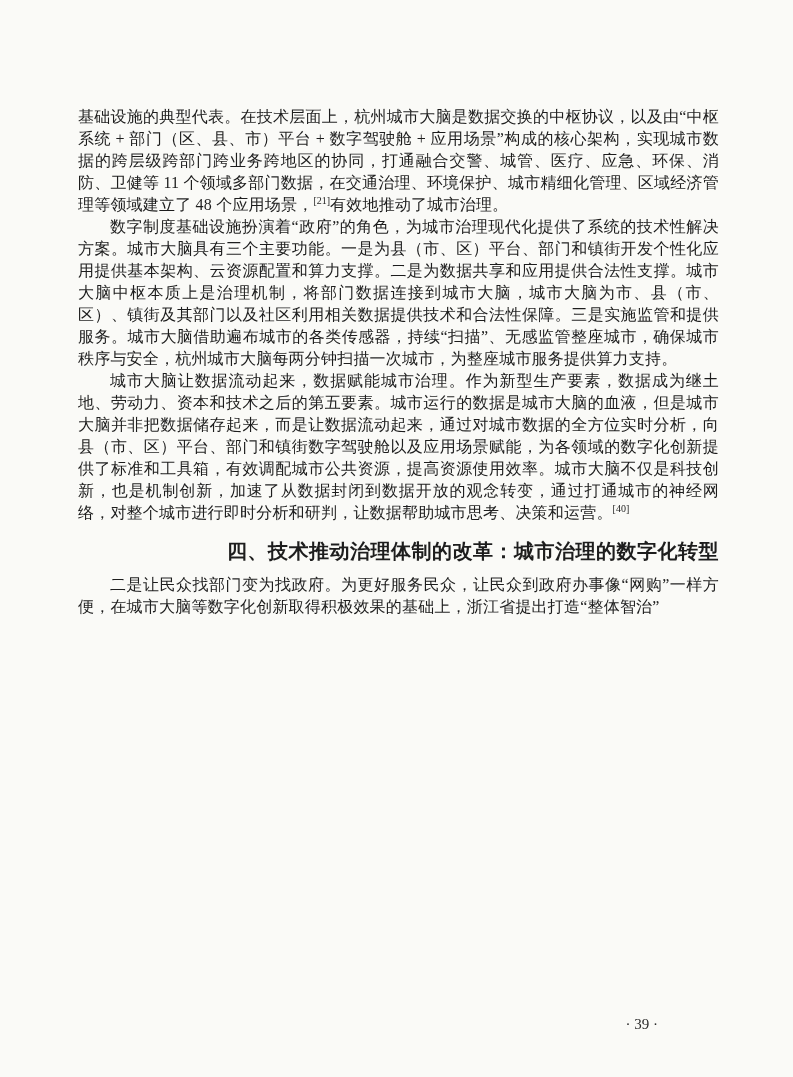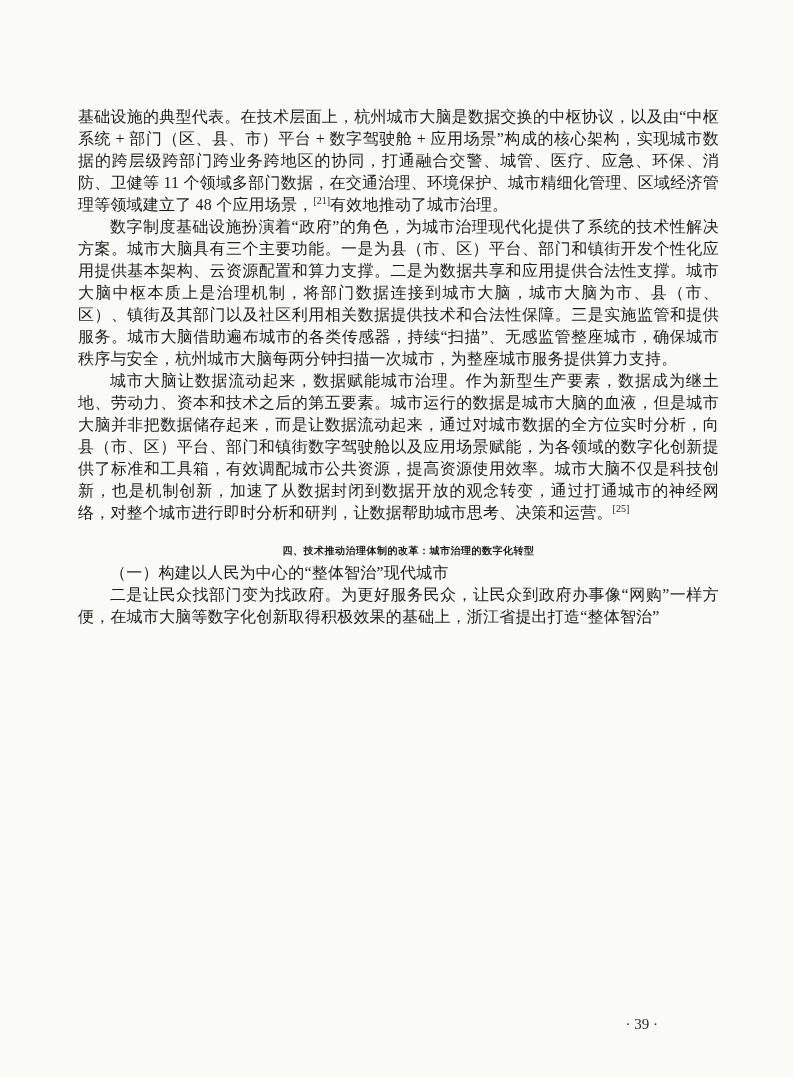--- a/index.html
+++ b/index.html
@@ -33,25 +33,25 @@
     text-align: justify;
     letter-spacing: 0.2px;
   }
   p.para.indent {
     text-indent: 2em;
     font-family: Liberation Serif, serif;
   }
   p.heading {
     font-family: "Liberation Sans", "DejaVu Sans", sans-serif;
     font-weight: bold;
-    font-size: 10px;
+    font-size: 20px;
     line-height: 22px;
     text-indent: 2em;
-    margin: 16px 0 0 0;
-    text-align: center;
+    margin: 16px 0 12px 0;
+    text-align: right;
     letter-spacing: 0.5px;
   }
   sup.fnref {
     font-size: 10px;
     line-height: 0;
     vertical-align: super;
     letter-spacing: 0;
   }
   .page-number {
     position: absolute;
@@ -63,19 +63,18 @@
     font-family: "Liberation Serif", "DejaVu Serif", serif;
   }
 </style>
 </head>
 <body>
 
 <div class="page">
   <div class="content">
       <p class="para body"><span>基础设施的典型代表。在技术层面上，杭州城市大脑是数据交换的中枢协议，以及由“中枢系统 + 部门（区、县、市）平台 + 数字驾驶舱 + 应用场景”构成的核心架构，实现城市数据的跨层级跨部门跨业务跨地区的协同，打通融合交警、城管、医疗、应急、环保、消防、卫健等 11 个领域多部门数据，在交通治理、环境保护、城市精细化管理、区域经济管理等领域建立了 48 个应用场景，</span><sup class="fnref">[21]</sup><span>有效地推动了城市治理。</span></p>
       <p class="para body indent"><span>数字制度基础设施扮演着“政府”的角色，为城市治理现代化提供了系统的技术性解决方案。城市大脑具有三个主要功能。一是为县（市、区）平台、部门和镇街开发个性化应用提供基本架构、云资源配置和算力支撑。二是为数据共享和应用提供合法性支撑。城市大脑中枢本质上是治理机制，将部门数据连接到城市大脑，城市大脑为市、县（市、区）、镇街及其部门以及社区利用相关数据提供技术和合法性保障。三是实施监管和提供服务。城市大脑借助遍布城市的各类传感器，持续“扫描”、无感监管整座城市，确保城市秩序与安全，杭州城市大脑每两分钟扫描一次城市，为整座城市服务提供算力支持。</span></p>
-      <p class="para body indent"><span>城市大脑让数据流动起来，数据赋能城市治理。作为新型生产要素，数据成为继土地、劳动力、资本和技术之后的第五要素。城市运行的数据是城市大脑的血液，但是城市大脑并非把数据储存起来，而是让数据流动起来，通过对城市数据的全方位实时分析，向县（市、区）平台、部门和镇街数字驾驶舱以及应用场景赋能，为各领域的数字化创新提供了标准和工具箱，有效调配城市公共资源，提高资源使用效率。城市大脑不仅是科技创新，也是机制创新，加速了从数据封闭到数据开放的观念转变，通过打通城市的神经网络，对整个城市进行即时分析和研判，让数据帮助城市思考、决策和运营。</span><sup class="fnref">[25]</sup></p>
+      <p class="para body indent"><span>城市大脑让数据流动起来，数据赋能城市治理。作为新型生产要素，数据成为继土地、劳动力、资本和技术之后的第五要素。城市运行的数据是城市大脑的血液，但是城市大脑并非把数据储存起来，而是让数据流动起来，通过对城市数据的全方位实时分析，向县（市、区）平台、部门和镇街数字驾驶舱以及应用场景赋能，为各领域的数字化创新提供了标准和工具箱，有效调配城市公共资源，提高资源使用效率。城市大脑不仅是科技创新，也是机制创新，加速了从数据封闭到数据开放的观念转变，通过打通城市的神经网络，对整个城市进行即时分析和研判，让数据帮助城市思考、决策和运营。</span><sup class="fnref">[40]</sup></p>
       <p class="para heading indent"><span>四、技术推动治理体制的改革：城市治理的数字化转型</span></p>
-      <p class="para body indent"><span>（一）构建以人民为中心的“整体智治”现代城市</span></p>
       <p class="para body indent"><span>二是让民众找部门变为找政府。为更好服务民众，让民众到政府办事像“网购”一样方便，在城市大脑等数字化创新取得积极效果的基础上，浙江省提出打造“整体智治”</span></p>
     </div>
   <div class="page-number">· 39 ·</div>
 </div>
 
 </body></html>

